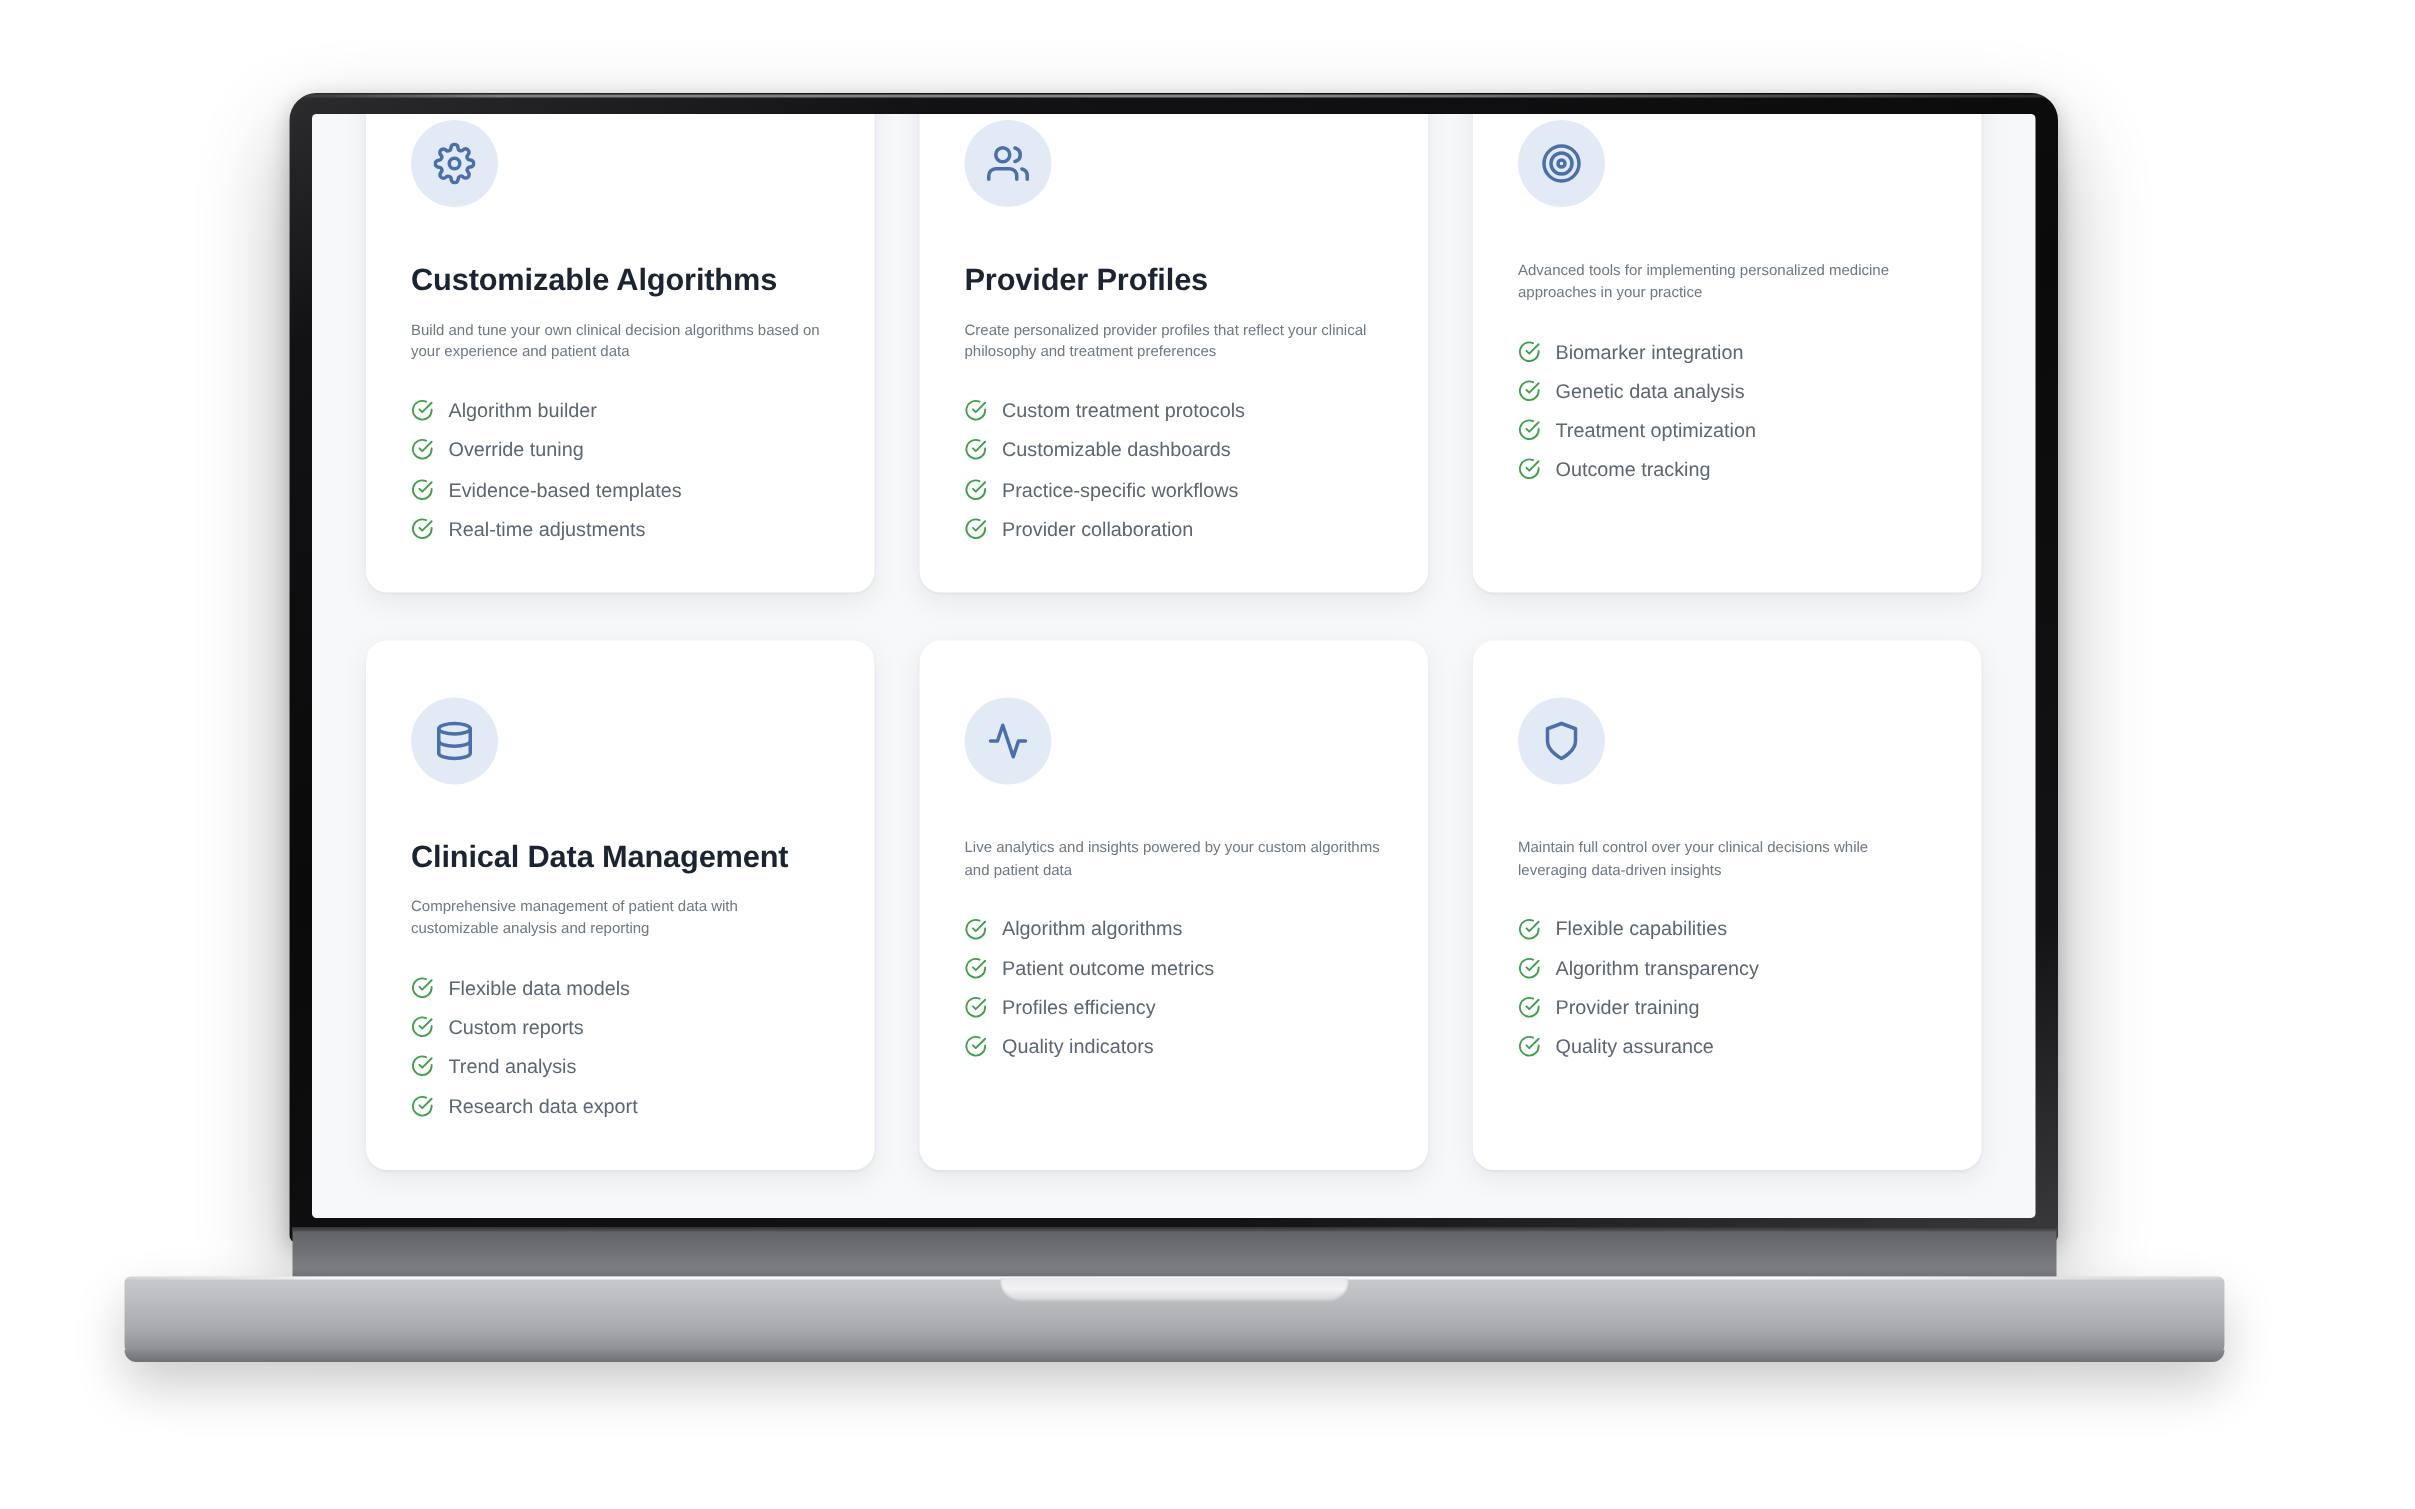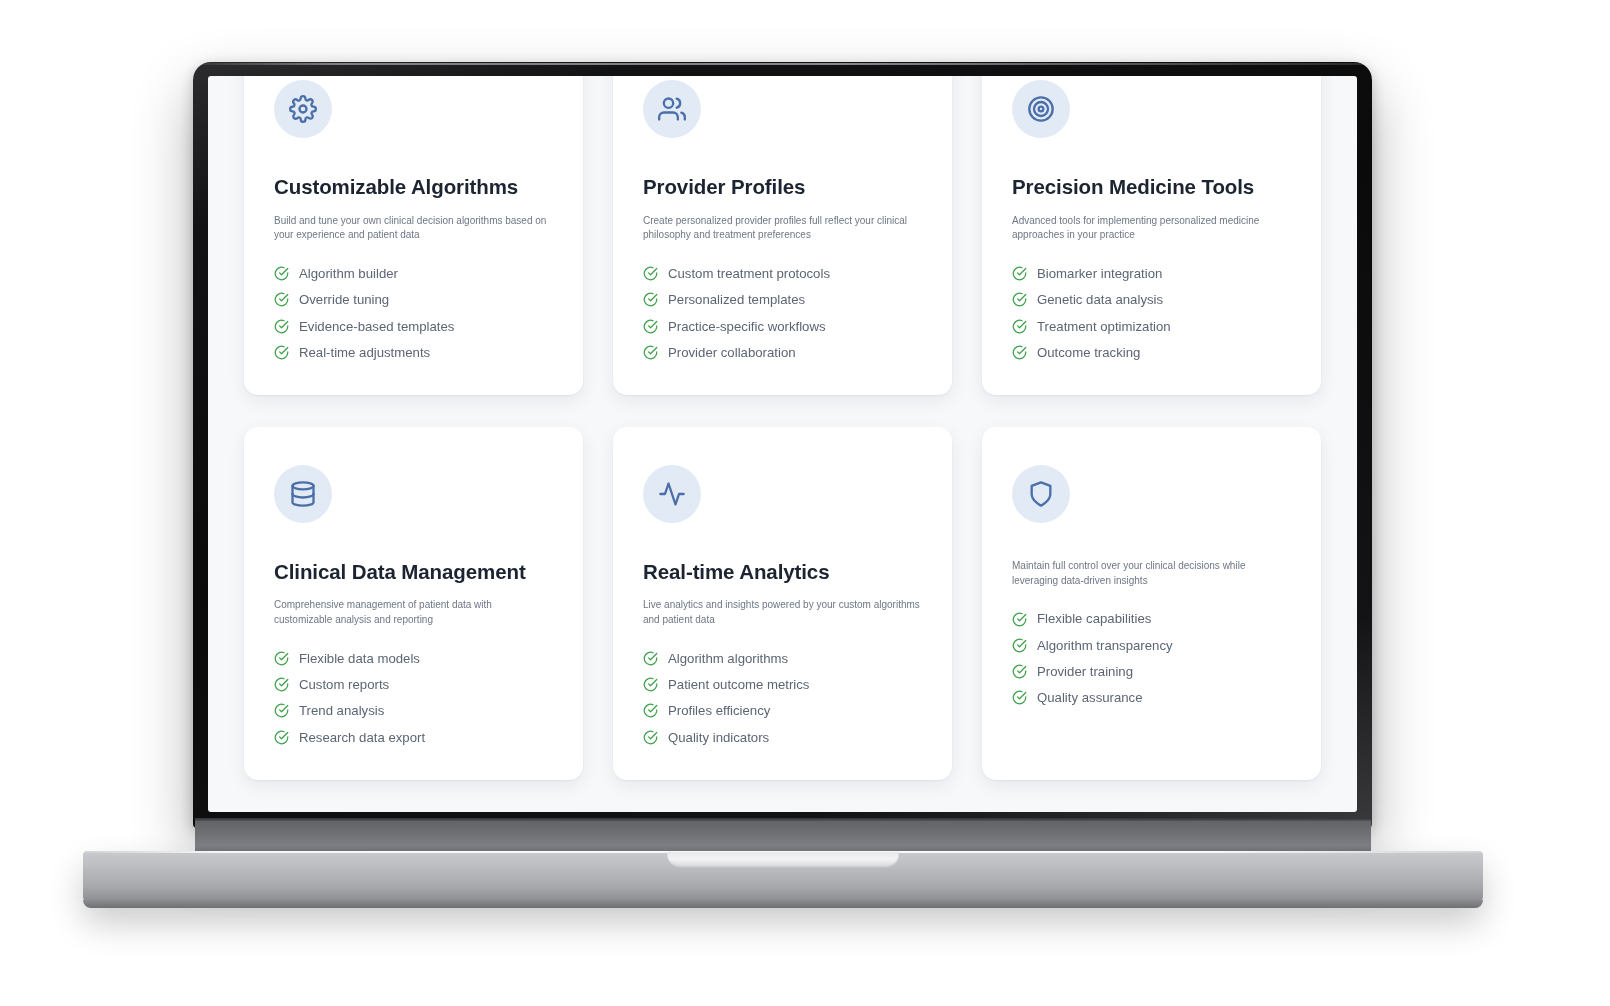--- a/index.html
+++ b/index.html
@@ -263,35 +263,35 @@
             <div class="card">
               <div class="card-icon">
                 <svg viewBox="0 0 24 24">
                   <path d="M17 21v-2a4 4 0 0 0-4-4H5a4 4 0 0 0-4 4v2"></path>
                   <circle cx="9" cy="7" r="4"></circle>
                   <path d="M23 21v-2a4 4 0 0 0-3-3.87"></path>
                   <path d="M16 3.13a4 4 0 0 1 0 7.75"></path>
                 </svg>
               </div>
               <h3 class="card-title">Provider Profiles</h3>
-              <p class="card-desc">Create personalized provider profiles full reflect your clinical philosophy and treatment preferences</p>
+              <p class="card-desc">Create personalized provider profiles that reflect your clinical philosophy and treatment preferences</p>
               <ul class="feature-list">
                 <li class="feature-item">
                   <span class="check-icon"><svg viewBox="0 0 24 24">
                       <path d="M22 11.08V12a10 10 0 1 1-5.93-9.14"></path>
                       <polyline points="22 4 12 14.01 9 11.01"></polyline>
                     </svg></span>
                   <span class="feature-label">Custom treatment protocols</span>
                 </li>
                 <li class="feature-item">
                   <span class="check-icon"><svg viewBox="0 0 24 24">
                       <path d="M22 11.08V12a10 10 0 1 1-5.93-9.14"></path>
                       <polyline points="22 4 12 14.01 9 11.01"></polyline>
                     </svg></span>
-                  <span class="feature-label">Personalized templates</span>
+                  <span class="feature-label">Customizable dashboards</span>
                 </li>
                 <li class="feature-item">
                   <span class="check-icon"><svg viewBox="0 0 24 24">
                       <path d="M22 11.08V12a10 10 0 1 1-5.93-9.14"></path>
                       <polyline points="22 4 12 14.01 9 11.01"></polyline>
                     </svg></span>
                   <span class="feature-label">Practice-specific workflows</span>
                 </li>
                 <li class="feature-item">
                   <span class="check-icon"><svg viewBox="0 0 24 24">
@@ -303,21 +303,20 @@
               </ul>
             </div>
             <div class="card">
               <div class="card-icon">
                 <svg viewBox="0 0 24 24">
                   <circle cx="12" cy="12" r="10"></circle>
                   <circle cx="12" cy="12" r="6"></circle>
                   <circle cx="12" cy="12" r="2"></circle>
                 </svg>
               </div>
-              <h3 class="card-title">Precision Medicine Tools</h3>
               <p class="card-desc">Advanced tools for implementing personalized medicine approaches in your practice</p>
               <ul class="feature-list">
                 <li class="feature-item">
                   <span class="check-icon"><svg viewBox="0 0 24 24">
                       <path d="M22 11.08V12a10 10 0 1 1-5.93-9.14"></path>
                       <polyline points="22 4 12 14.01 9 11.01"></polyline>
                     </svg></span>
                   <span class="feature-label">Biomarker integration</span>
                 </li>
                 <li class="feature-item">
@@ -383,21 +382,20 @@
                   <span class="feature-label">Research data export</span>
                 </li>
               </ul>
             </div>
             <div class="card">
               <div class="card-icon">
                 <svg viewBox="0 0 24 24">
                   <polyline points="22 12 18 12 15 21 9 3 6 12 2 12"></polyline>
                 </svg>
               </div>
-              <h3 class="card-title">Real-time Analytics</h3>
               <p class="card-desc">Live analytics and insights powered by your custom algorithms and patient data</p>
               <ul class="feature-list">
                 <li class="feature-item">
                   <span class="check-icon"><svg viewBox="0 0 24 24">
                       <path d="M22 11.08V12a10 10 0 1 1-5.93-9.14"></path>
                       <polyline points="22 4 12 14.01 9 11.01"></polyline>
                     </svg></span>
                   <span class="feature-label">Algorithm algorithms</span>
                 </li>
                 <li class="feature-item">

